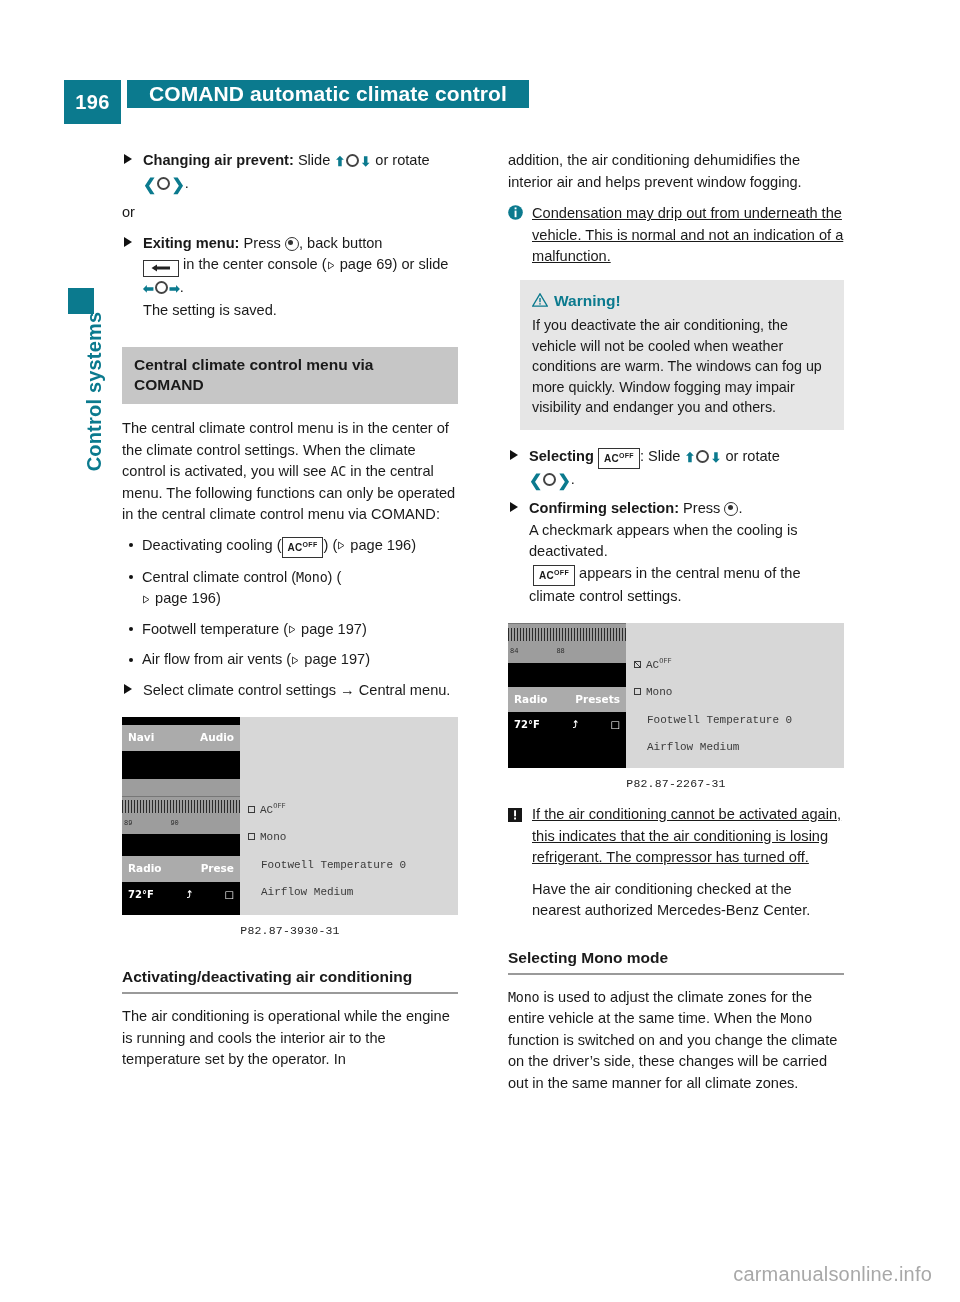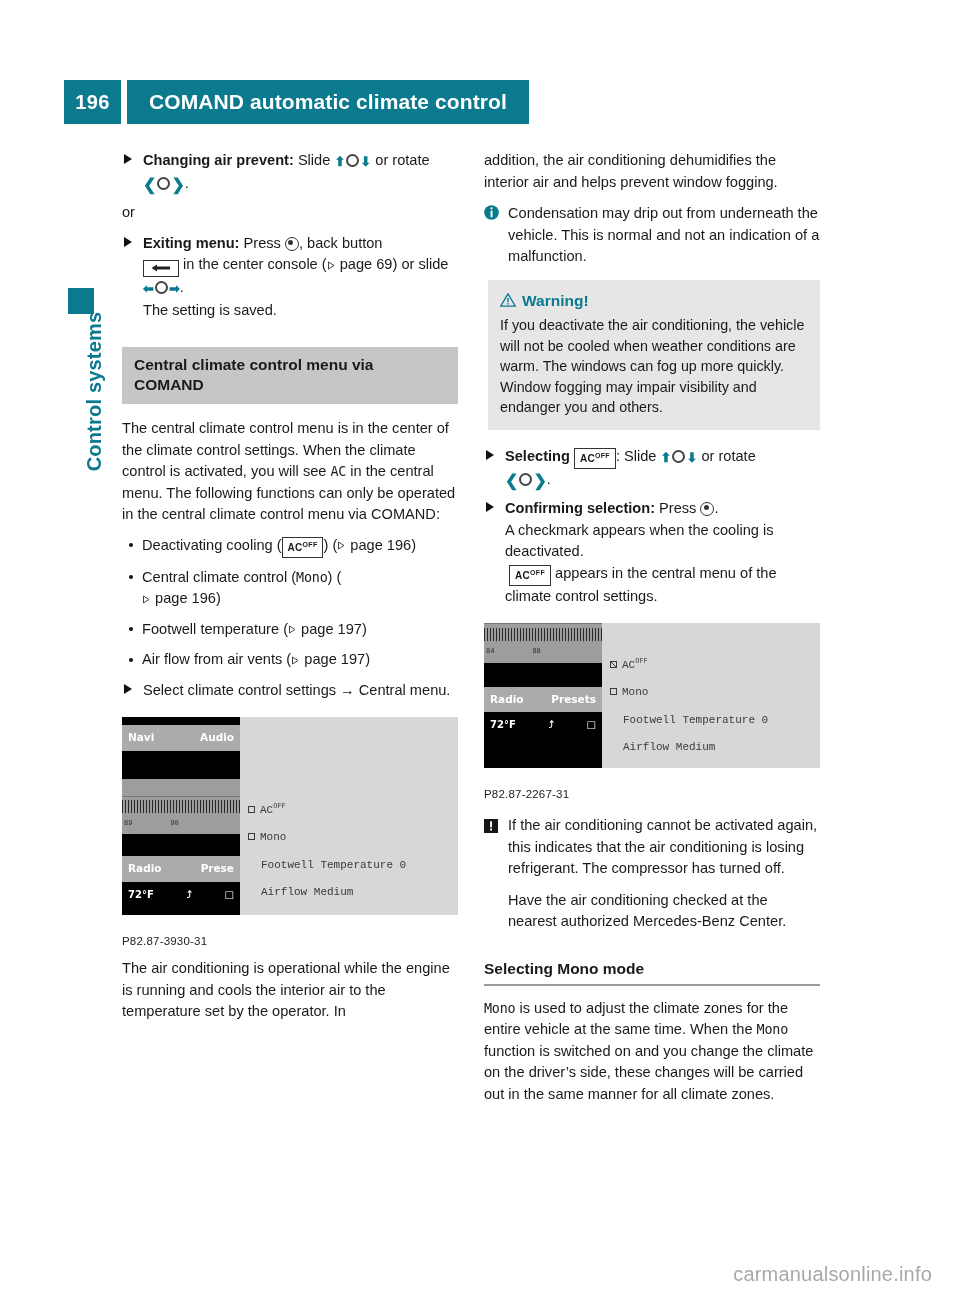--- a/index.html
+++ b/index.html
@@ -15,41 +15,41 @@
 
   
   .header { position:absolute; left:64px; top:80px; height:44px; display:flex; }
   .header .pagenum {
     width:57px; height:44px; background:#0b7a8e; color:#fff;
     display:flex; align-items:center; justify-content:center;
     font-size:20px; font-weight:bold; letter-spacing:0.3px;
   }
   .header .hgap { width:6px; height:44px; background:#ffffff; }
   .header .htitle {
-    height:44px; background:#0b7a8e; color:#fff;
+    height:28px; background:#0b7a8e; color:#fff;
     display:flex; align-items:center; padding:0 22px 0 22px;
     font-size:21px; font-weight:bold; letter-spacing:0.1px;
     white-space:nowrap;
   }
 
   
   .vtab-square {
     position:absolute; left:68px; top:288px; width:26px; height:26px; background:#0b7a8e;
   }
   .vtab-text {
     position:absolute; left:-36px; top:380px; width:260px;
     transform: rotate(-90deg); transform-origin: center center;
     color:#0b7a8e; font-size:20px; font-weight:bold; text-align:center;
     letter-spacing:0.2px;
   }
 
   
   .col { position:absolute; width:336px; font-size:14.6px; line-height:21.5px; }
   .col-left { left:122px; top:150px; }
-  .col-right { left:484px; top:150px; }
+  .col-right { left:508px; top:150px; }
 
   
   .p { margin:0 0 9px 0; }
 
   .step { position:relative; padding-left:21px; margin:0 0 7px 0; }
   .step .tri {
     position:absolute; left:2px; top:4px;
     width:0; height:0; border-left:8px solid #111;
     border-top:5.5px solid transparent; border-bottom:5.5px solid transparent;
   }
@@ -65,29 +65,29 @@
     background:#c6c6c6; padding:8px 12px 9px 12px; margin:26px 0 14px 0;
     font-weight:bold; font-size:15.5px; line-height:20px;
   }
   
   .sub-head {
     font-weight:bold; font-size:15.5px; line-height:20px;
     border-bottom:2.5px solid #9a9a9a; padding-bottom:5px; margin:26px 0 12px 0;
   }
 
   
-  .warnbox { background:#e6e6e6; padding:10px 12px 12px 12px; margin:12px 0 16px 4px; }
+  .warnbox { background:#e6e6e6; padding:10px 12px 12px 12px; margin:12px 0 16px 12px; }
   .warn-title { color:#0b7a8e; font-weight:bold; font-size:15.5px; margin-bottom:4px; }
   .warn-title .tri-ico {
     display:inline-block; position:relative; top:1px; margin-right:6px;
   }
   .warnbox p { margin:0; font-size:14.3px; line-height:20.5px; }
 
   
-  .note { position:relative; padding-left:24px; margin:10px 0 10px 0; }
+  .note { position:relative; padding-left:24px; margin:10px 0 10px 0;text-decoration:underline; }
   .note .i-ico { position:absolute; left:0px; top:2px; }
   .note .bang-ico { position:absolute; left:0px; top:3px; }
 
   
   .dsp { font-family:"DejaVu Sans Mono", monospace; font-size:13.4px; letter-spacing:-0.2px; }
 
   
   .ico { display:inline-block; vertical-align:middle; }
   .ring {
     display:inline-block; width:13px; height:13px; border:2px solid #444;
@@ -110,22 +110,22 @@
   .acoff {
     display:inline-block; border:1.4px solid #333; padding:0px 5px 1px 5px;
     font-size:10px; font-weight:bold; vertical-align:-2px; line-height:14px;
     letter-spacing:0.3px;
   }
   .acoff sup { font-size:7px; }
 
   
   .fig { margin:16px 0 6px 0; }
   .fig-cap {
-    text-align:left; font-size:11.5px; color:#222; letter-spacing:0.2px;
-    font-family:Liberation Sans, sans-serif; margin-top:16px;
+    text-align:center; font-size:11.5px; color:#222; letter-spacing:0.2px;
+    font-family:Liberation Mono, monospace; margin-top:5px;
   }
 
   
   .screen { position:relative; width:336px; height:auto; background:#d9d9d9; }
   .screen-inner { display:flex; }
   .scr-left { width:118px; background:#000; position:relative; }
   .scr-right { flex:1; background:#d7d7d7; }
   .sl-bar { background:#ababab; color:#fff; font-size:10.5px; font-weight:bold;
             padding:2px 6px; display:flex; justify-content:space-between; font-family:"DejaVu Sans", sans-serif;}
   .sl-black { background:#000; }
@@ -286,20 +286,21 @@
           <div class="sr-item" style="padding-left:21px">
             <span>Airflow Medium</span>
           </div>
           <div style="height:8px"></div>
         </div>
       </div>
     </div>
     <div class="fig-cap">P82.87-3930-31</div>
   </div>
 
+  <div class="sub-head">Activating/deactivating air conditioning</div>
   <div class="p">The air conditioning is operational while the engine is running and cools the interior air to the temperature set by the operator. In</div>
 </div>
 
 <div class="col col-right">
 
   <div class="p">addition, the air conditioning dehumidifies the interior air and helps prevent window fogging.</div>
 
   <div class="note">
     <span class="i-ico">
       <svg width="15" height="15" viewBox="0 0 15 15">

